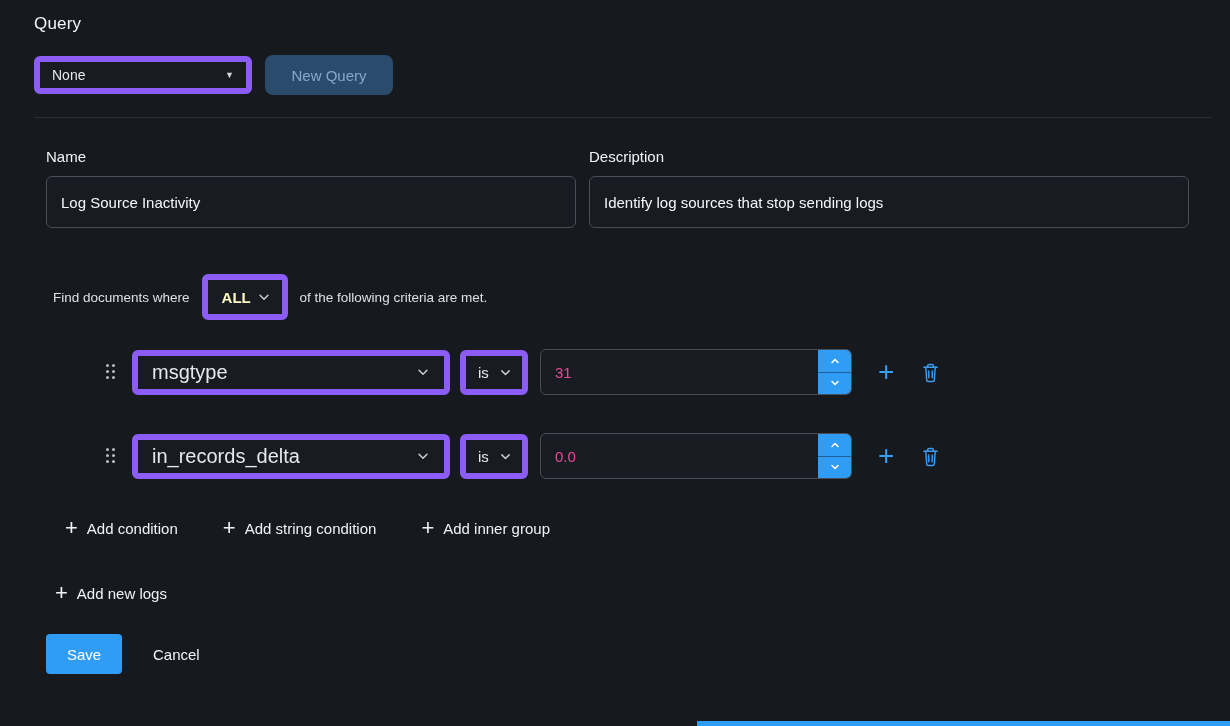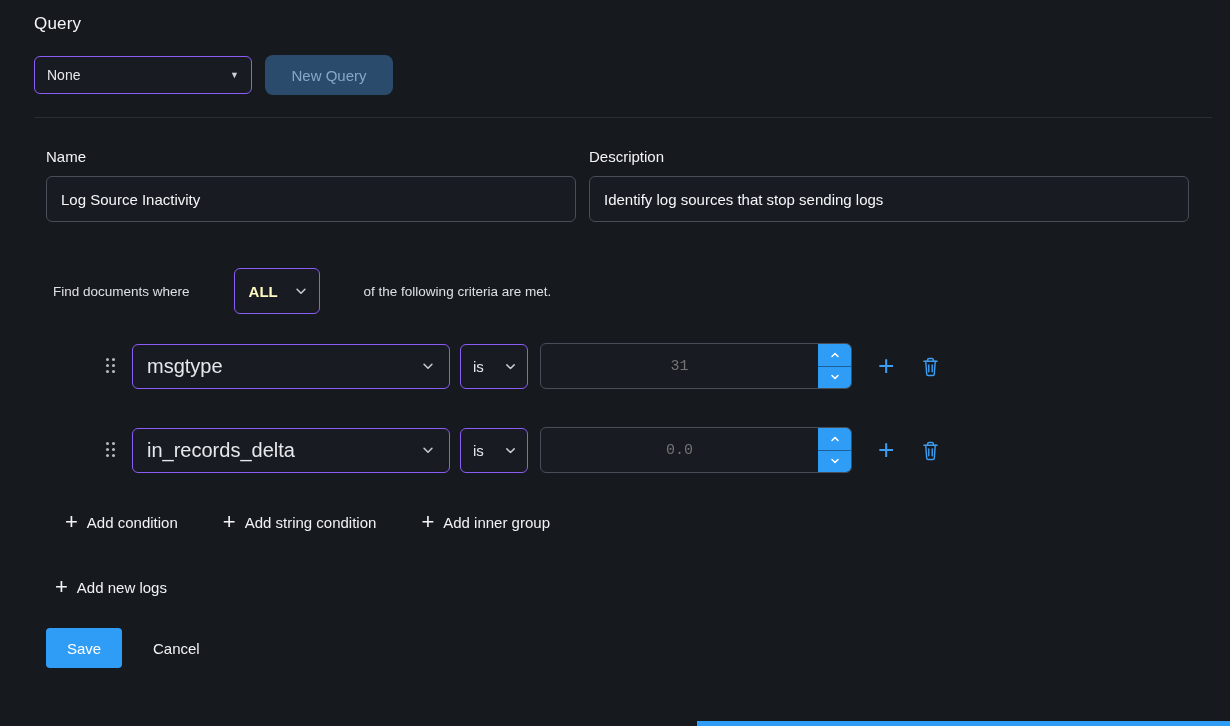--- a/index.html
+++ b/index.html
@@ -6,60 +6,60 @@
   html,body { background:#101216; }
   .app{
     width:1230px; height:726px; background:#16191e; color:#eceef1;
     font-family:"Liberation Sans", sans-serif; position:relative; overflow:hidden;
     padding:14px 18px 0 34px;
   }
   .title{ font-size:17px; font-weight:500; letter-spacing:.2px; color:#f4f6f8; }
 
   .row-queries{ display:flex; align-items:center; margin-top:21px; }
   .select{
-    border:1px solid #8b5cf6; border-radius:6px; background:#181b21;
+    border:6px solid #8b5cf6; border-radius:6px; background:#181b21;
     display:flex; align-items:center; cursor:pointer; color:#e6e9ec;
   }
   .query-select{ width:218px; height:38px; padding:0 12px; justify-content:space-between; font-size:14px; }
   .caret{ font-size:9px; color:#cfd3d9; }
   .btn-new-query{
     margin-left:13px; width:128px; height:40px; background:#2b4b6c; color:#87a7c8;
     border:none; border-radius:8px; font-size:15px; font-family:inherit; cursor:pointer;
   }
   .divider{ margin-top:22px; border-top:1px solid #2a2e35; }
 
   .fields{ display:flex; margin-top:30px; padding-left:12px; gap:13px; }
   .field-name{ width:530px; }
   .field-desc{ width:600px; }
   .label{ font-size:15px; color:#f2f4f6; margin-bottom:11px; }
   .text-input{
-    width:100%; height:46px; background:#181b21; border:1px solid #474e58; border-radius:6px;
+    width:100%; height:52px; background:#181b21; border:1px solid #474e58; border-radius:6px;
     color:#f5f7f9; font-size:15px; padding:0 14px; font-family:inherit; outline:none;
   }
 
-  .criteria{ margin-top:46px; padding-left:19px; display:flex; align-items:center; font-size:13.5px; color:#dde0e4;gap:32px; }
+  .criteria{ margin-top:46px; padding-left:19px; display:flex; align-items:center; font-size:13.5px; color:#dde0e4; }
   .match-select{ margin:0 12px; width:86px; height:46px; padding:0 11px 0 14px; justify-content:space-between;
     font-size:15px; font-weight:600; color:#fef9c3; }
   .chev{ color:#c6cbd1; display:flex; align-items:center; }
 
   .conditions{ margin-top:29px; }
   .cond-row{ display:flex; align-items:center; padding-left:72px; margin-bottom:38px; height:46px; }
   .drag{ width:9px; height:16px; margin-right:17px; cursor:grab; display:flex; align-items:flex-start; }
   .dots{
     width:3px; height:3px; border-radius:50%; background:#b7bcc3; display:block;
     box-shadow:6px 0 0 #b7bcc3, 0 6px 0 #b7bcc3, 6px 6px 0 #b7bcc3, 0 12px 0 #b7bcc3, 6px 12px 0 #b7bcc3;
   }
   .field-select{ width:318px; height:45px; padding:12px 14px; justify-content:space-between; font-size:20px;gap:8px; }
   .op-select{ width:68px; height:45px; margin-left:10px; padding:0 10px 0 12px; justify-content:space-between; font-size:15px; }
   .value-wrap{
     margin-left:12px; width:312px; height:46px; border:1px solid #474e58; border-radius:6px;
     background:#181b21; display:flex; align-items:stretch; overflow:hidden;
   }
-  .value-input{ flex:1; height:100%; background:transparent; border:none; color:#737373;
-    font-size:15px; padding:0 14px; font-family:Liberation Mono, monospace; outline:none; min-width:0;text-align:center; }
+  .value-input{ flex:1; height:100%; background:transparent; border:none; color:#ec4899;
+    font-size:15px; padding:0 14px; font-family:Liberation Sans, sans-serif; outline:none; min-width:0; }
   .spinner{ width:33px; display:flex; flex-direction:column; }
   .spin-btn{ flex:1; background:#2f9df5; border:none; display:flex; align-items:center; justify-content:center;
     cursor:pointer; color:#fff; padding:0; }
   .spin-btn + .spin-btn{ border-top:1px solid rgba(9,38,66,.5); }
   .icon-plus-inline{
     margin-left:26px; color:#3d9df2; font-size:28px; font-weight:300; line-height:1;
     cursor:pointer; background:none; border:none; font-family:inherit; padding:0;
   }
   .btn-trash{ margin-left:27px; background:none; border:none; cursor:pointer; padding:0; display:flex; }
 

